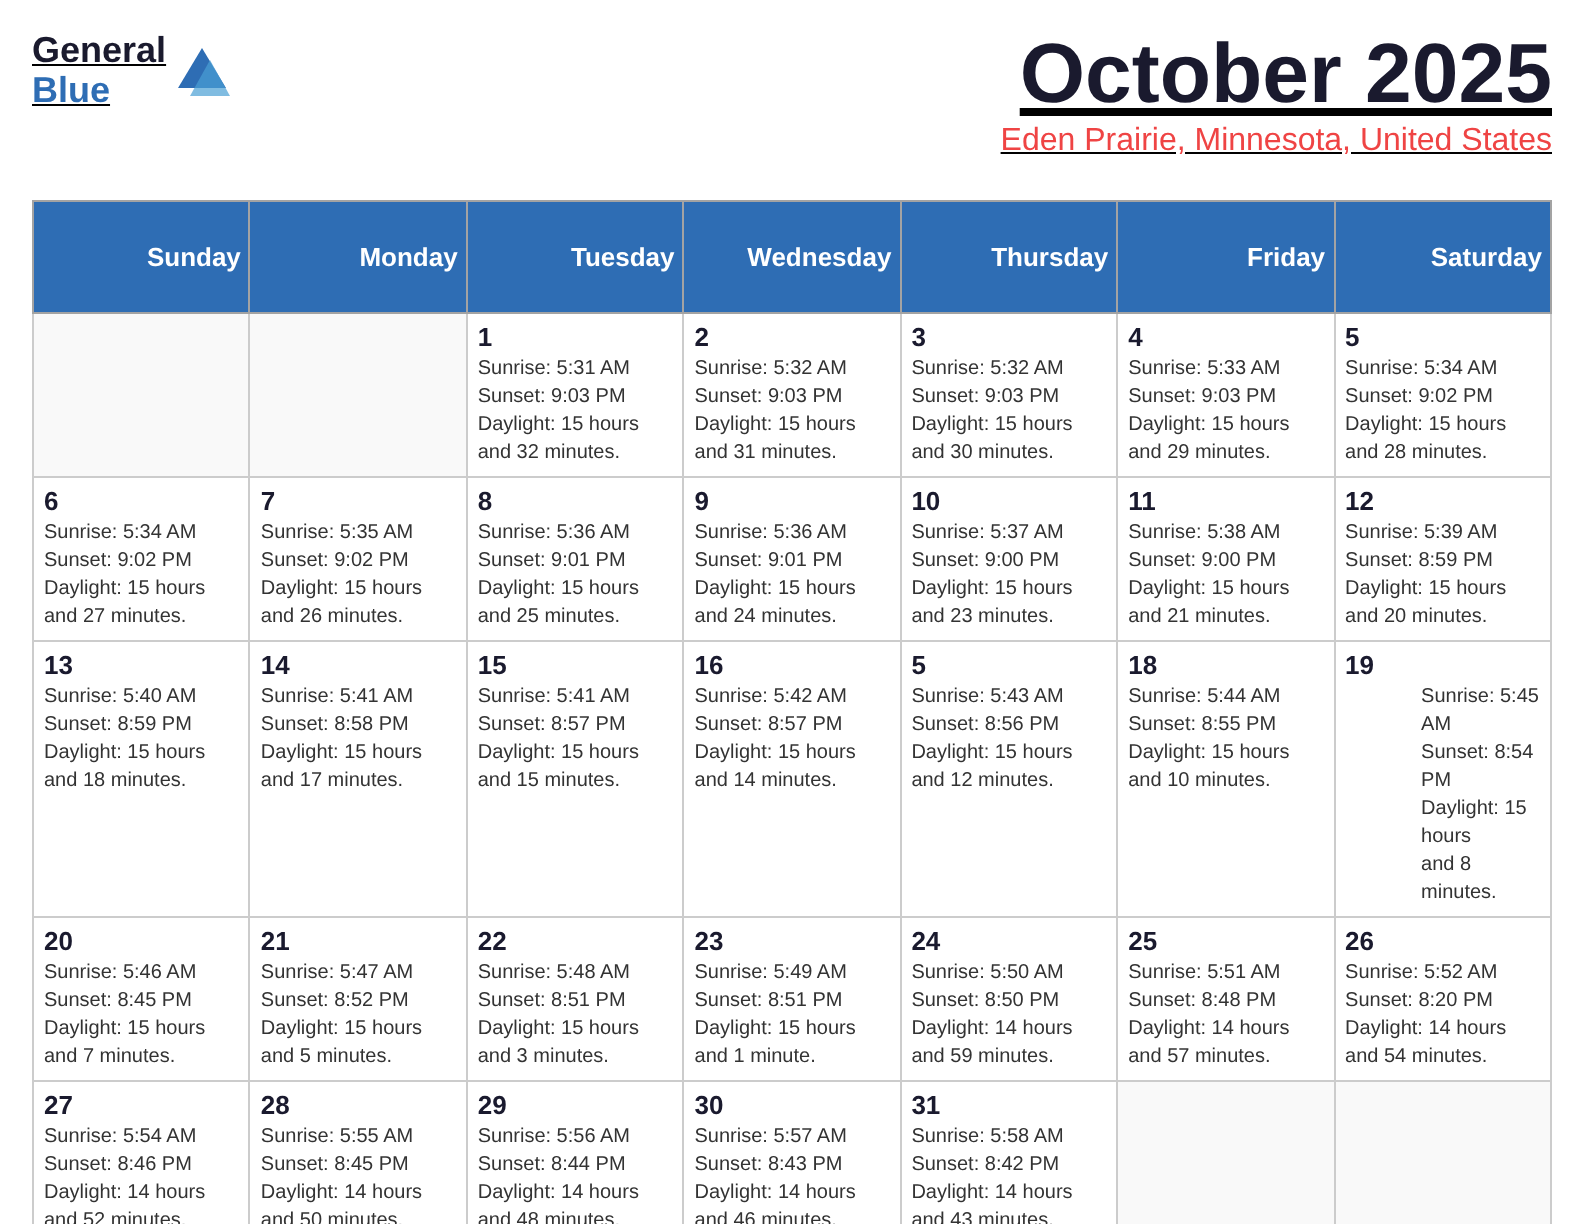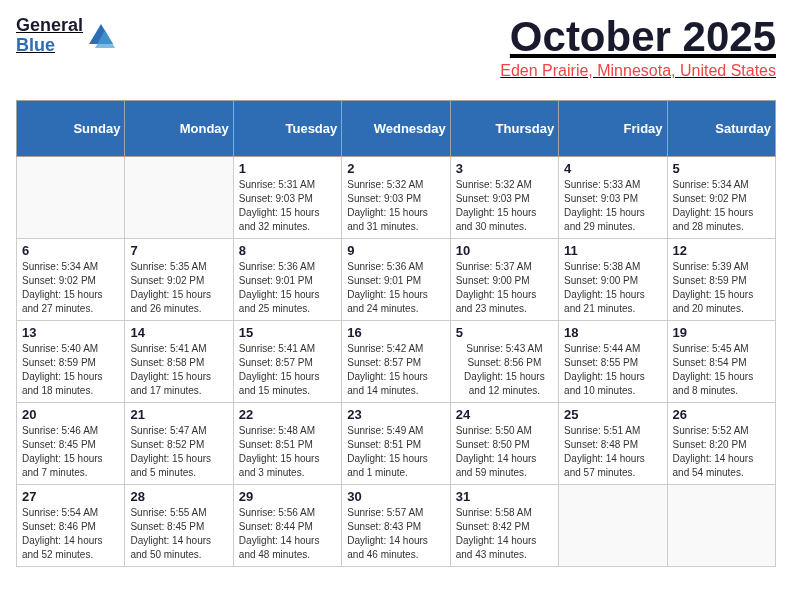--- a/index.html
+++ b/index.html
@@ -242,35 +242,35 @@
         </td>
         <td>
           <span class="day-num">16</span>
           <div class="day-detail" style="white-space: pre-line;">Sunrise: 5:42 AM
 Sunset: 8:57 PM
 Daylight: 15 hours
 and 14 minutes.</div>
         </td>
         <td>
           <span class="day-num">5</span>
-          <div class="day-detail" style="white-space: pre-line; text-align: center;">Sunrise: 5:43 AM
+          <div class="day-detail" style="white-space: pre-line;">Sunrise: 5:43 AM
 Sunset: 8:56 PM
 Daylight: 15 hours
 and 12 minutes.</div>
         </td>
         <td>
           <span class="day-num">18</span>
           <div class="day-detail" style="white-space: pre-line;">Sunrise: 5:44 AM
 Sunset: 8:55 PM
 Daylight: 15 hours
 and 10 minutes.</div>
         </td>
         <td>
           <span class="day-num">19</span>
-          <div class="day-detail" style="white-space: pre-line;">Sunrise: 5:45 AM
+          <div class="day-detail" style="white-space: pre-line; margin-left: 38px;">Sunrise: 5:45 AM
 Sunset: 8:54 PM
 Daylight: 15 hours
 and 8 minutes.</div>
         </td>
       </tr>
       <tr>
         <td>
           <span class="day-num">20</span>
           <div class="day-detail" style="white-space: pre-line;">Sunrise: 5:46 AM
 Sunset: 8:45 PM

